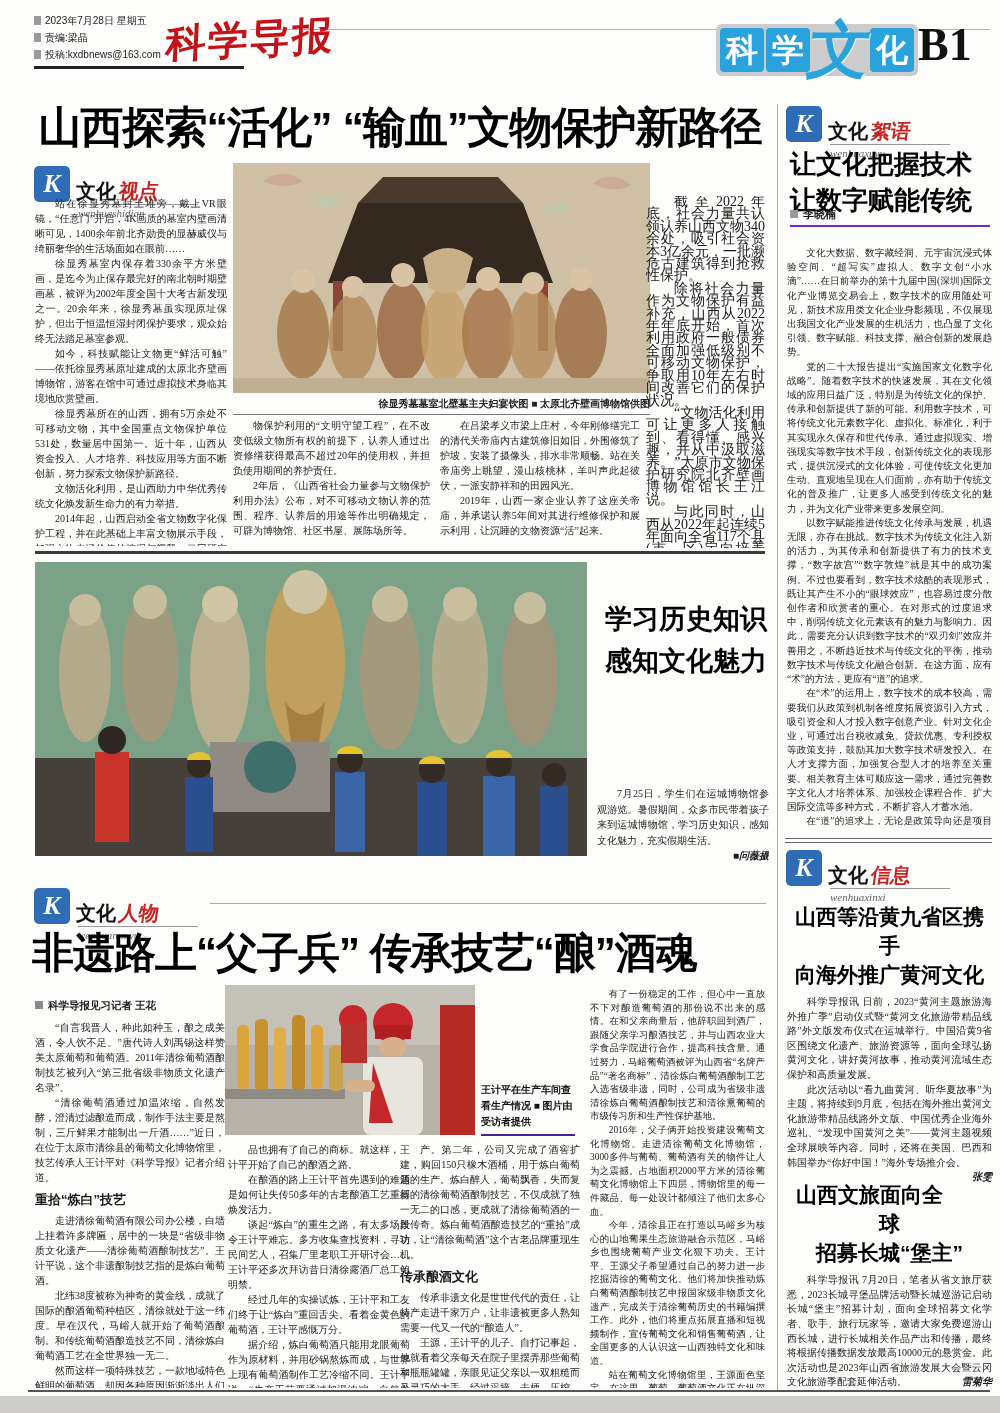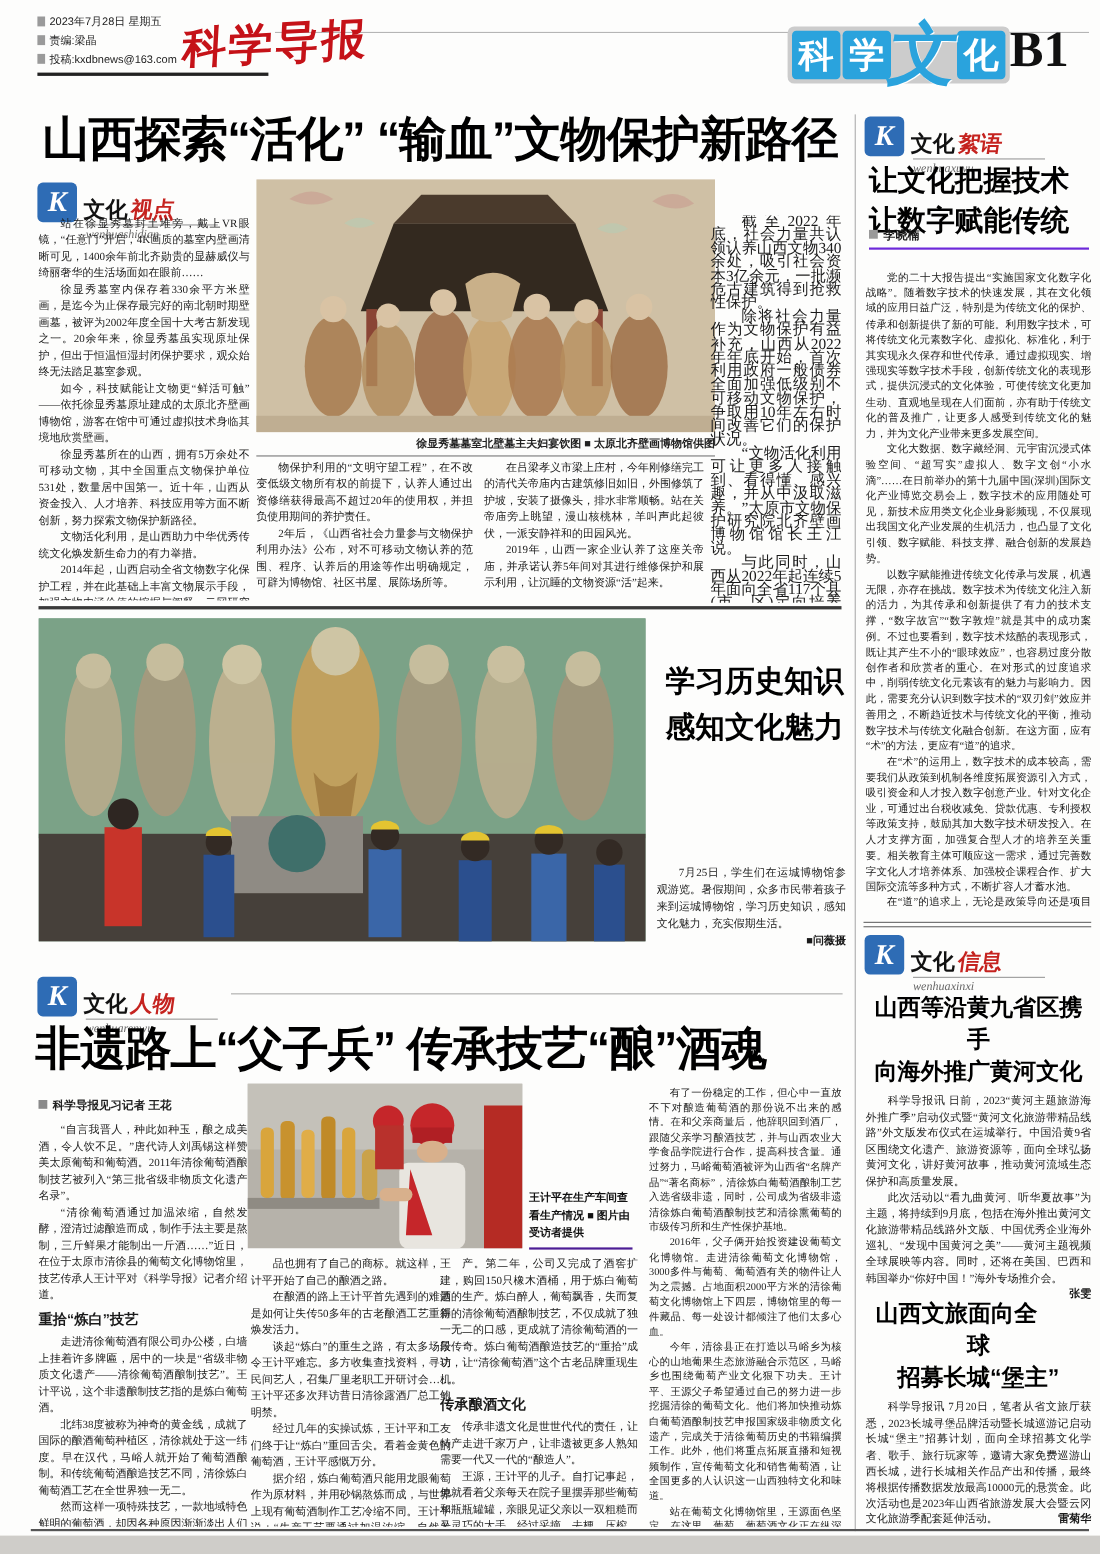--- a/index.html
+++ b/index.html
@@ -23,21 +23,21 @@
   .seclabel .row{display:flex;align-items:flex-end;}
   .kbox{width:36px;height:36px;background:#2e6cb5;border-radius:5px;color:#fff;font:700 26px/36px "Liberation Serif",serif;text-align:center;font-style:italic;margin-right:6px;}
   .secpre{font:900 20px/22px "Liberation Sans",sans-serif;color:#111;}
   .secname{font:900 20px/22px "Liberation Serif",serif;color:#c5231f;transform:skewX(-8deg);margin-left:3px;}
   .secpinyin{font:italic 11px/14px "Liberation Serif",serif;color:#666;margin-left:44px;border-top:1px solid #999;margin-top:2px;padding-top:1px;width:120px;}
   
   .mainheadline{left:30px;top:102px;width:740px;font:900 43px/1.2 "Liberation Sans",sans-serif;color:#000;text-align:center;letter-spacing:-1px;white-space:nowrap;}
   .coltext{font:10px/15px "Liberation Serif","DejaVu Serif",serif;text-align:justify;overflow:hidden;}
   .coltext p{margin:0;text-indent:2em;}
   .subhead{font:700 13px/22px "Liberation Sans",sans-serif;text-indent:0 !important;margin:4px 0 2px 0;}
-  .author-inline{float:right;font-weight:700;font-family:"Liberation Sans",sans-serif;}
+  .author-inline{float:right;font-weight:700;font-family:"Liberation Sans",sans-serif;font-style:italic;}
   .leadcap{left:233px;top:397px;width:417px;font:700 10px/14px "Liberation Sans",sans-serif;text-align:right;border-bottom:1px solid #777;padding-bottom:3px;color:#222;}
   .hrule{height:3px;background:#3a3a3a;}
   
   .midtitle{left:600px;top:598px;width:172px;font:900 27px/42px "Liberation Sans",sans-serif;color:#000;text-align:center;}
   .midcap{left:597px;top:786px;width:172px;}
   
   .featureheadline{left:32px;top:928px;width:740px;font:900 42px/1.2 "Liberation Sans",sans-serif;color:#000;letter-spacing:-1px;white-space:nowrap;}
   .byline{font:700 10.5px/14px "Liberation Sans",sans-serif;color:#222;}
   .byline::before{content:"";display:inline-block;width:8px;height:8px;background:#8a8a8a;margin-right:5px;}
   .fcap{left:481px;top:1082px;width:94px;font:700 10px/16px "Liberation Sans",sans-serif;color:#111;border-bottom:2px solid #4c1d95;padding-bottom:4px;}
@@ -276,22 +276,22 @@
     <div class="secname">絮语</div>
   </div>
   <div class="secpinyin">wenhuaxuyu</div>
 </div>
 <div class="abs essaytitle">
   <div>让文化把握技术</div>
   <div>让数字赋能传统</div>
 </div>
 <div class="abs essayauthor">李晓楠</div>
 <div class="abs essaybody coltext" style="font-size:9.6px;line-height:14.2px;">
+    <p>文化大数据、数字藏经洞、元宇宙沉浸式体验空间、“超写实”虚拟人、数字文创“小水滴”……在日前举办的第十九届中国(深圳)国际文化产业博览交易会上，数字技术的应用随处可见，新技术应用类文化企业身影频现，不仅展现出我国文化产业发展的生机活力，也凸显了文化引领、数字赋能、科技支撑、融合创新的发展趋势。</p>
     <p>党的二十大报告提出“实施国家文化数字化战略”。随着数字技术的快速发展，其在文化领域的应用日益广泛，特别是为传统文化的保护、传承和创新提供了新的可能。利用数字技术，可将传统文化元素数字化、虚拟化、标准化，利于其实现永久保存和世代传承。通过虚拟现实、增强现实等数字技术手段，创新传统文化的表现形式，提供沉浸式的文化体验，可使传统文化更加生动、直观地呈现在人们面前，亦有助于传统文化的普及推广，让更多人感受到传统文化的魅力，并为文化产业带来更多发展空间。</p>
-    <p>文化大数据、数字藏经洞、元宇宙沉浸式体验空间、“超写实”虚拟人、数字文创“小水滴”……在日前举办的第十九届中国(深圳)国际文化产业博览交易会上，数字技术的应用随处可见，新技术应用类文化企业身影频现，不仅展现出我国文化产业发展的生机活力，也凸显了文化引领、数字赋能、科技支撑、融合创新的发展趋势。</p>
     <p>以数字赋能推进传统文化传承与发展，机遇无限，亦存在挑战。数字技术为传统文化注入新的活力，为其传承和创新提供了有力的技术支撑，“数字故宫”“数字敦煌”就是其中的成功案例。不过也要看到，数字技术炫酷的表现形式，既让其产生不小的“眼球效应”，也容易过度分散创作者和欣赏者的重心。在对形式的过度追求中，削弱传统文化元素该有的魅力与影响力。因此，需要充分认识到数字技术的“双刃剑”效应并善用之，不断趋近技术与传统文化的平衡，推动数字技术与传统文化融合创新。在这方面，应有“术”的方法，更应有“道”的追求。</p>
     <p>在“术”的运用上，数字技术的成本较高，需要我们从政策到机制各维度拓展资源引入方式，吸引资金和人才投入数字创意产业。针对文化企业，可通过出台税收减免、贷款优惠、专利授权等政策支持，鼓励其加大数字技术研发投入。在人才支撑方面，加强复合型人才的培养至关重要。相关教育主体可顺应这一需求，通过完善数字文化人才培养体系、加强校企课程合作、扩大国际交流等多种方式，不断扩容人才蓄水池。</p>
     <p>在“道”的追求上，无论是政策导向还是项目遴选，都应围绕这个理念：数字技术是为文化服务的，必须秉持“文化铸魂、技术赋能”的理念，深刻理解并不断丰富文化内涵，深入挖掘中华优秀传统文化价值及元素，坚持文化与技术有机融合，不断拓宽创新视野与思路。新时代呼唤更多兼具文化韵味和科技品位的高质量文化产品，更好满足人们的精神文化需求，让我们学会以人文驭技术，让传统文化持续焕发新的生机活力，助力铸造社会主义文化新辉煌。</p>
   </div>
 
 <div class="abs rdivide"></div>
 
 <div class="abs seclabel" style="left:786px;top:850px;">
   <div class="row">
     <div class="kbox">K</div>

